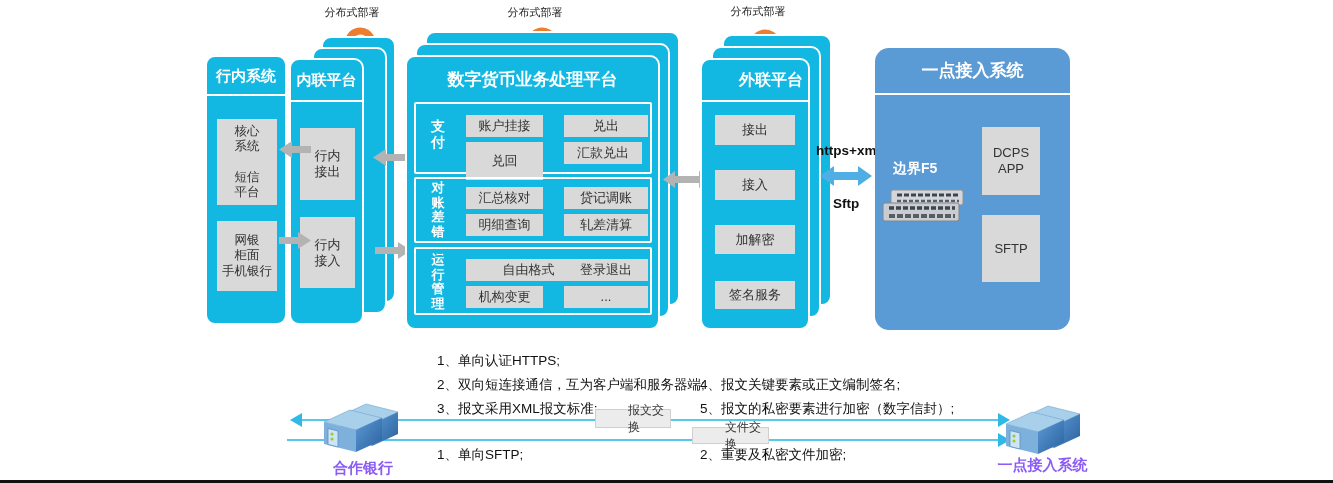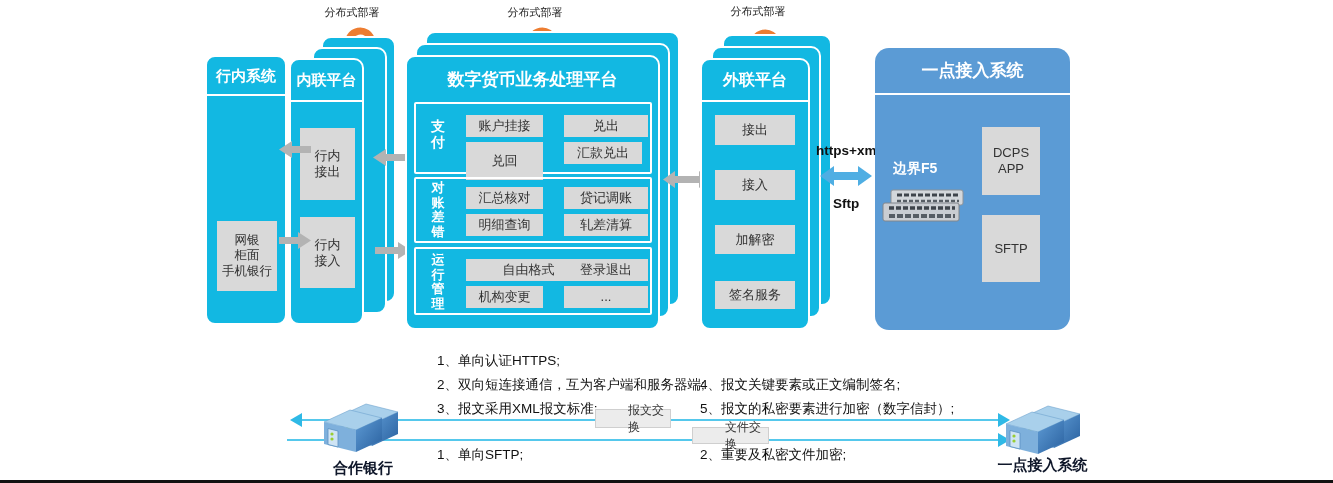--- a/index.html
+++ b/index.html
@@ -15,21 +15,21 @@
   .gbox{position:absolute;background:#D9D9D9;color:#333;display:flex;align-items:center;justify-content:center;
         text-align:center;white-space:pre-line;line-height:1.22;font-size:13px;}
   .section{position:absolute;border:2px solid #fff;border-radius:2px;box-sizing:border-box;}
   .vlabel{position:absolute;color:#fff;font-weight:bold;width:16px;word-break:break-all;
           line-height:1.12;text-align:center;font-size:14px;}
   .deploy-label{position:absolute;font-size:11px;color:#222;width:70px;text-align:center;}
   .note{position:absolute;font-size:13.5px;color:#111;white-space:nowrap;}
   .xline{position:absolute;height:2px;background:#55C8EC;}
   .xlabel{position:absolute;background:#ECECEC;border:1px solid #CFCFCF;color:#333;font-size:12px;
           display:flex;align-items:center;justify-content:center;box-sizing:border-box;padding-left:32px;}
-  .endpoint-label{position:absolute;font-size:15px;font-weight:bold;color:#0f172a;text-align:center;white-space:nowrap;}
+  .endpoint-label{position:absolute;font-size:15px;font-weight:bold;color:#8b5cf6;text-align:center;white-space:nowrap;}
   .tri{position:absolute;width:0;height:0;}
   .blue-panel{position:absolute;background:#5B9BD5;border-radius:14px;box-sizing:border-box;}
   .f5text{position:absolute;color:#fff;font-weight:bold;font-size:14px;}
   .linklbl{position:absolute;font-size:13.5px;font-weight:bold;color:#111;}
   .bottom-rule{position:absolute;left:0;right:0;bottom:0;height:3px;background:#111;}
 </style>
 </head>
 <body>
 
 <div id="canvas">
@@ -47,20 +47,25 @@
     <polygon points="2,28 16,30 8,40" fill="#ED7D31"></polygon>
   </svg>
   <svg class="abs" style="left:743px;top:18px;" width="38" height="40" viewBox="0 0 38 40">
     <path d="M 9 33 C 8 12, 31 9, 34 26" stroke="#ED7D31" stroke-width="7" fill="none"></path>
     <polygon points="2,28 16,30 8,40" fill="#ED7D31"></polygon>
   </svg>
 
   <div class="cyan-panel" style="left:205px;top:55px;width:82px;height:270px;">
     <div class="panel-title" style="font-size:15px;line-height:37px;">行内系统</div>
     <div class="divider" style="top:37px;"></div>
+    <div class="gbox" style="left:10px;top:62px;width:60px;height:86px;font-size:12.5px;">核心
+系统
+
+短信
+平台</div>
     <div class="gbox" style="left:10px;top:164px;width:60px;height:70px;font-size:12.5px;">网银
 柜面
 手机银行</div>
   </div>
 
   <div class="layer" style="left:321px;top:36px;width:75px;height:267px;"></div>
   <div class="layer" style="left:312px;top:47px;width:75px;height:267px;"></div>
   <div class="cyan-panel" style="left:289px;top:58px;width:75px;height:267px;">
     <div class="panel-title" style="font-size:15px;line-height:40px;">内联平台</div>
     <div class="divider" style="top:40px;"></div>
@@ -120,21 +125,21 @@
 
   <svg class="abs" style="left:663px;top:171px;" width="48" height="17" viewBox="0 0 48 17">
     <polygon points="0,8.5 12,0 12,17" fill="#B3B3B3"></polygon>
       <rect x="11" y="5" width="26" height="7" fill="#B3B3B3"></rect>
       <polygon points="48,8.5 36,0 36,17" fill="#B3B3B3"></polygon>
   </svg>
 
   <div class="layer" style="left:722px;top:34px;width:110px;height:272px;"></div>
   <div class="layer" style="left:711px;top:46px;width:110px;height:272px;"></div>
   <div class="cyan-panel" style="left:700px;top:58px;width:110px;height:272px;">
-    <div class="panel-title" style="font-size:16px;line-height:40px;">外联平台</div>
+    <div class="panel-title" style="font-size:16px;line-height:40px;padding-left:16px;">外联平台</div>
     <div class="divider" style="top:40px;"></div>
     <div class="gbox" style="left:13px;top:55px;width:80px;height:30px;">接出</div>
     <div class="gbox" style="left:13px;top:110px;width:80px;height:30px;">接入</div>
     <div class="gbox" style="left:13px;top:165px;width:80px;height:29px;">加解密</div>
     <div class="gbox" style="left:13px;top:221px;width:80px;height:28px;">签名服务</div>
   </div>
 
   <div class="linklbl" style="left:816px;top:143px;">https+xml</div>
   <svg class="abs" style="left:820px;top:166px;" width="52" height="20" viewBox="0 0 52 20">
     <polygon points="0,10 14,0 14,20" fill="#4FAEE3"></polygon>

